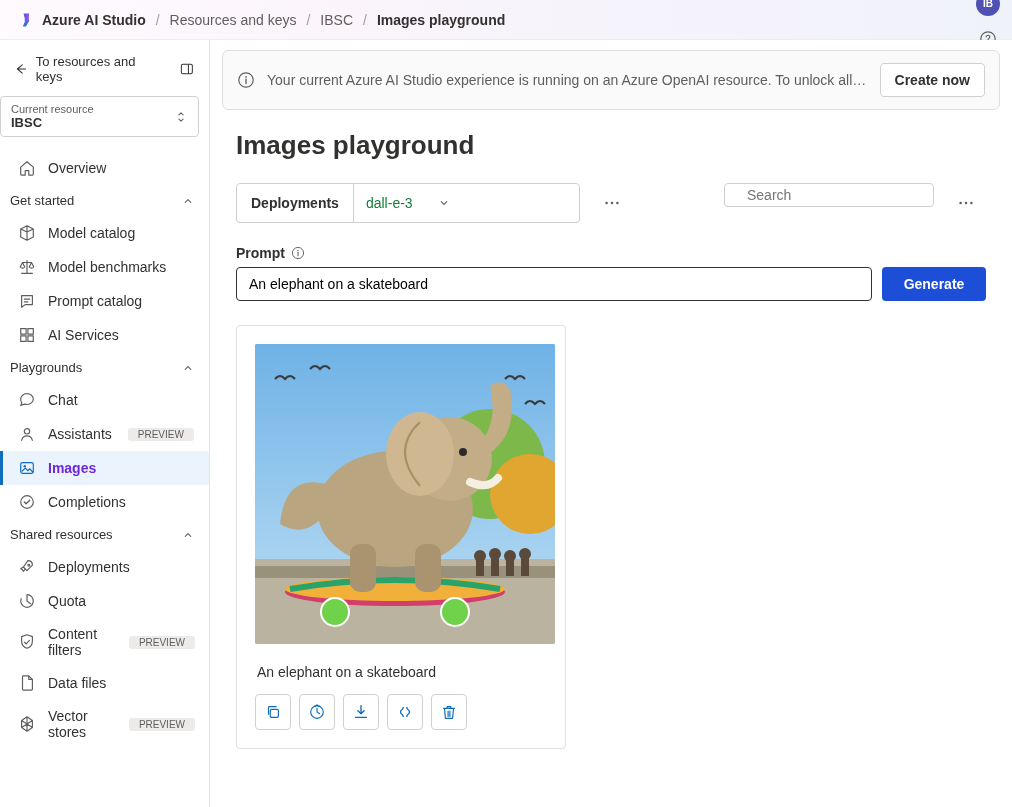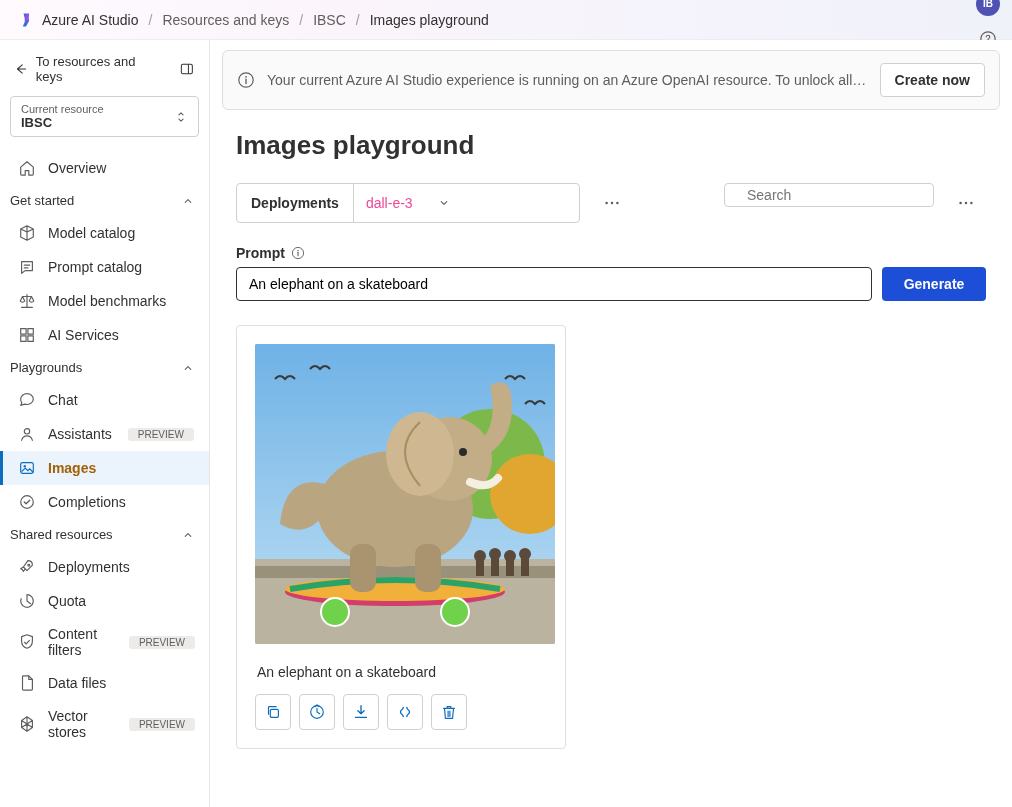--- a/index.html
+++ b/index.html
@@ -19,21 +19,21 @@
     align-items: center;
     height: 40px;
     padding: 0 12px 0 18px;
     background: linear-gradient(90deg, #fefafe 0%, #fbf5fb 35%, #f5f3fb 65%, #f0f2f9 100%);
     border-bottom: 1px solid #ededed;
   }
   .header-logo { width: 16px; height: 16px; margin-right: 8px; }
   .breadcrumb { display: flex; align-items: center; gap: 10px; font-size: 14px; }
   .breadcrumb .sep { color: #a19f9d; }
   .breadcrumb .crumb { color: #605e5c; }
-  .breadcrumb .crumb.strong { color: #323130; font-weight: 400; }
+  .breadcrumb .crumb.strong { color: #323130; font-weight: 700; }
   .header-spacer { flex: 1; }
   .header-actions { display: flex; align-items: center; gap: 14px; flex-direction: column; }
   .header-icon { width: 18px; height: 18px; color: #605e5c; }
   .avatar {
     width: 24px; height: 24px; border-radius: 50%;
     background: #4f52b2; color: #fff; font-size: 10px; font-weight:600;
     display:flex; align-items:center; justify-content:center;
   }
 
   
@@ -46,38 +46,38 @@
     background: #fff;
     overflow-y: auto;
     padding-bottom: 20px;
   }
   .back-row {
     display:flex; align-items:center; gap:8px;
     padding: 14px 14px 12px 14px; font-size: 13px; color:#323130;
   }
   .back-row .spacer { flex:1; }
   .resource-box {
-    margin: 0 10px 14px 10px;
+    margin: 0 10px 14px 0;
     border: 1px solid #d2d0ce; border-radius: 4px;
     padding: 6px 10px;
     display:flex; align-items:center;
   }
   .resource-box .label { font-size: 11px; color:#605e5c; }
   .resource-box .val { font-size: 13px; font-weight:600; color:#323130; }
   .resource-box .updown { color:#605e5c; margin-left:auto; }
   .nav-item, .nav-header {
     display:flex; align-items:center; gap: 12px;
     padding: 8px 14px 8px 18px;
     font-size: 14px; color:#323130;
     cursor: pointer;
   }
   .nav-header { font-size: 13px; color:#323130; padding-top:8px; padding-bottom:8px; cursor:default; padding-left:10px; }
   .nav-header .chev { margin-left:auto; color:#605e5c; }
   .nav-item.selected {
-    background:#ebf3fc; color:#a16207; font-weight:600;
+    background:#ebf3fc; color:#6d28d9; font-weight:600;
     border-left: 3px solid #0f6cbd; padding-left:15px;
   }
   .nav-item.selected svg { color:#0f6cbd; }
   .nav-icon { width:18px; height:18px; color:#605e5c; flex:0 0 18px; }
   .preview-badge {
     font-size: 10px; background:#edebe9; color:#605e5c;
     border-radius: 3px; padding: 1px 10px; margin-left: 4px;
   }
 
   
@@ -94,21 +94,21 @@
     background:#fff; border:1px solid #d2d0ce; border-radius:4px;
     padding:8px 14px; font-weight:600; font-size:14px; color:#323130;text-align:center;
   }
 
   .content { padding: 10px 26px 26px 26px; overflow:auto; flex:1; }
   .page-title { font-size: 26px; font-weight:600; margin-bottom: 22px; }
 
   .toolbar { display:flex; align-items:stretch; gap:12px; margin-bottom: 22px; }
   .deployment-group { display:flex; border:1px solid #d2d0ce; border-radius:4px; height:40px; overflow:hidden; }
   .dep-label { display:flex; align-items:center; padding: 0 14px; font-weight:600; border-right:1px solid #d2d0ce; }
-  .dep-select { display:flex; align-items:center; padding: 0 12px; gap:24px; min-width: 225px; justify-content:flex-start; color:#ec4899; }
+  .dep-select { display:flex; align-items:center; padding: 0 12px; gap:24px; min-width: 225px; justify-content:flex-start; color:#15803d; }
   .dep-select .chev { color:#605e5c; }
   .icon-btn { width:40px; height:40px; display:flex; align-items:center; justify-content:center; color:#605e5c; border:none; background:transparent; }
   .search-box {
     border:1px solid #d2d0ce; border-radius:4px; height:24px;
     display:flex; align-items:center; gap:10px; padding:0 12px; width: 210px; color:#605e5c;
   }
   .search-box input { border:none; outline:none; font-size:14px; flex:1; background:transparent; }
 
   .prompt-label { display:flex; align-items:center; gap:6px; font-weight:600; font-size:14px; margin-bottom:6px; }
   .prompt-row { display:flex; gap:10px; align-items:stretch; margin-bottom:24px; }
@@ -326,29 +326,29 @@
         </svg>
     </div>
     <div class="nav-item">
         <svg class="nav-icon">
           <use href="#i-cube"></use>
         </svg>
         <span>Model catalog</span>
       </div>
     <div class="nav-item">
         <svg class="nav-icon">
+          <use href="#i-scale"></use>
+        </svg>
+        <span>Model benchmarks</span>
+      </div>
+    <div class="nav-item">
+        <svg class="nav-icon">
           <use href="#i-prompt"></use>
         </svg>
         <span>Prompt catalog</span>
-      </div>
-    <div class="nav-item">
-        <svg class="nav-icon">
-          <use href="#i-scale"></use>
-        </svg>
-        <span>Model benchmarks</span>
       </div>
     <div class="nav-item">
         <svg class="nav-icon">
           <use href="#i-grid"></use>
         </svg>
         <span>AI Services</span>
       </div>
 
     <div class="nav-header">
       <span>Playgrounds</span>

